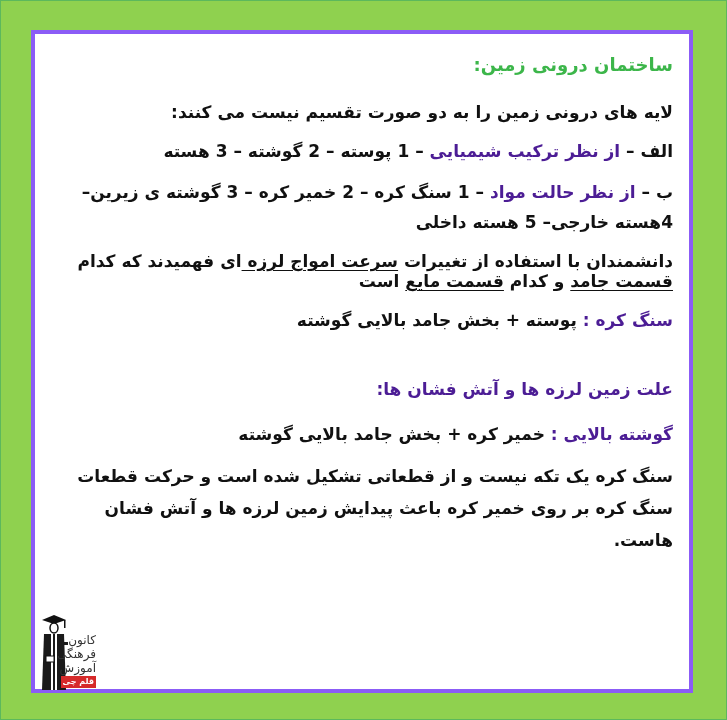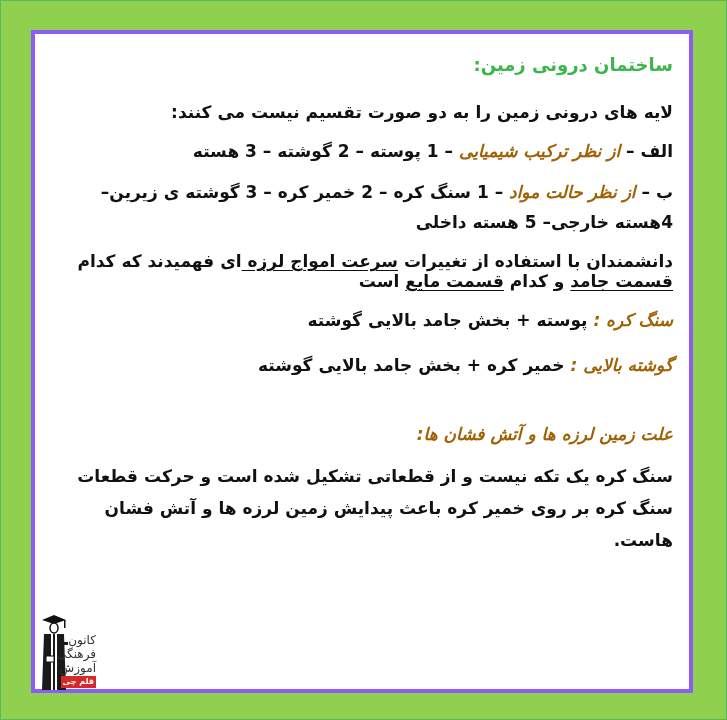--- a/index.html
+++ b/index.html
@@ -44,21 +44,21 @@
       line-height: 1.45;
     }
     .line {
       margin: 0;
       white-space: nowrap;
     }
     .wrap {
       white-space: normal;
     }
     .green { color: #3cb64a; }
-    .red { color: #a16207; font-style: italic; }
+    .red { color: #4c1d95; }
     .u { text-decoration: underline; text-underline-offset: 3px; }
     .heading-green { font-size: 18px; }
     .title-row { height: 36px; }
     .row-1 { margin-top: 12px; }
     .row-2 { margin-top: 14px; }
     .row-3 { margin-top: 14px; line-height: 30px; }
     .row-4 { margin-top: 14px; line-height: 20px; }
     .row-5 { margin-top: 12px; }
     .row-6 { margin-top: 20px; }
     .row-7 { margin-top: 44px; }
@@ -120,25 +120,25 @@
     </div>
 
     <p class="wrap row-4">
       <span>دانشمندان با استفاده از تغییرات </span><span class="u">سرعت امواج لرزه </span><span>ای فهمیدند که کدام </span><span class="u">قسمت جامد</span><span> و کدام </span><span class="u">قسمت مایع</span><span> است</span>
     </p>
 
     <p class="line row-5">
       <span class="red">سنگ کره : </span><span>پوسته + بخش جامد بالایی گوشته</span>
     </p>
 
+    <p class="line row-7 red">علت زمین لرزه ها و آتش فشان ها:</p>
+
     <p class="line row-6">
       <span class="red">گوشته بالایی : </span><span>خمیر کره + بخش جامد بالایی گوشته</span>
     </p>
-
-    <p class="line row-7 red">علت زمین لرزه ها و آتش فشان ها:</p>
 
     <p class="wrap row-8">سنگ کره یک تکه نیست و از قطعاتی تشکیل شده است و حرکت قطعات سنگ کره بر روی خمیر کره باعث پیدایش زمین لرزه ها و آتش فشان هاست.</p>
   </div>
 
   <div class="logo">
     <svg width="30" height="80" viewBox="0 0 30 80" style="position:absolute;left:0;top:0;">
 
       <polygon points="4,8 16,3 28,8 16,12" fill="#111"></polygon>
       <rect x="26" y="8" width="1.5" height="8" fill="#111"></rect>
 

